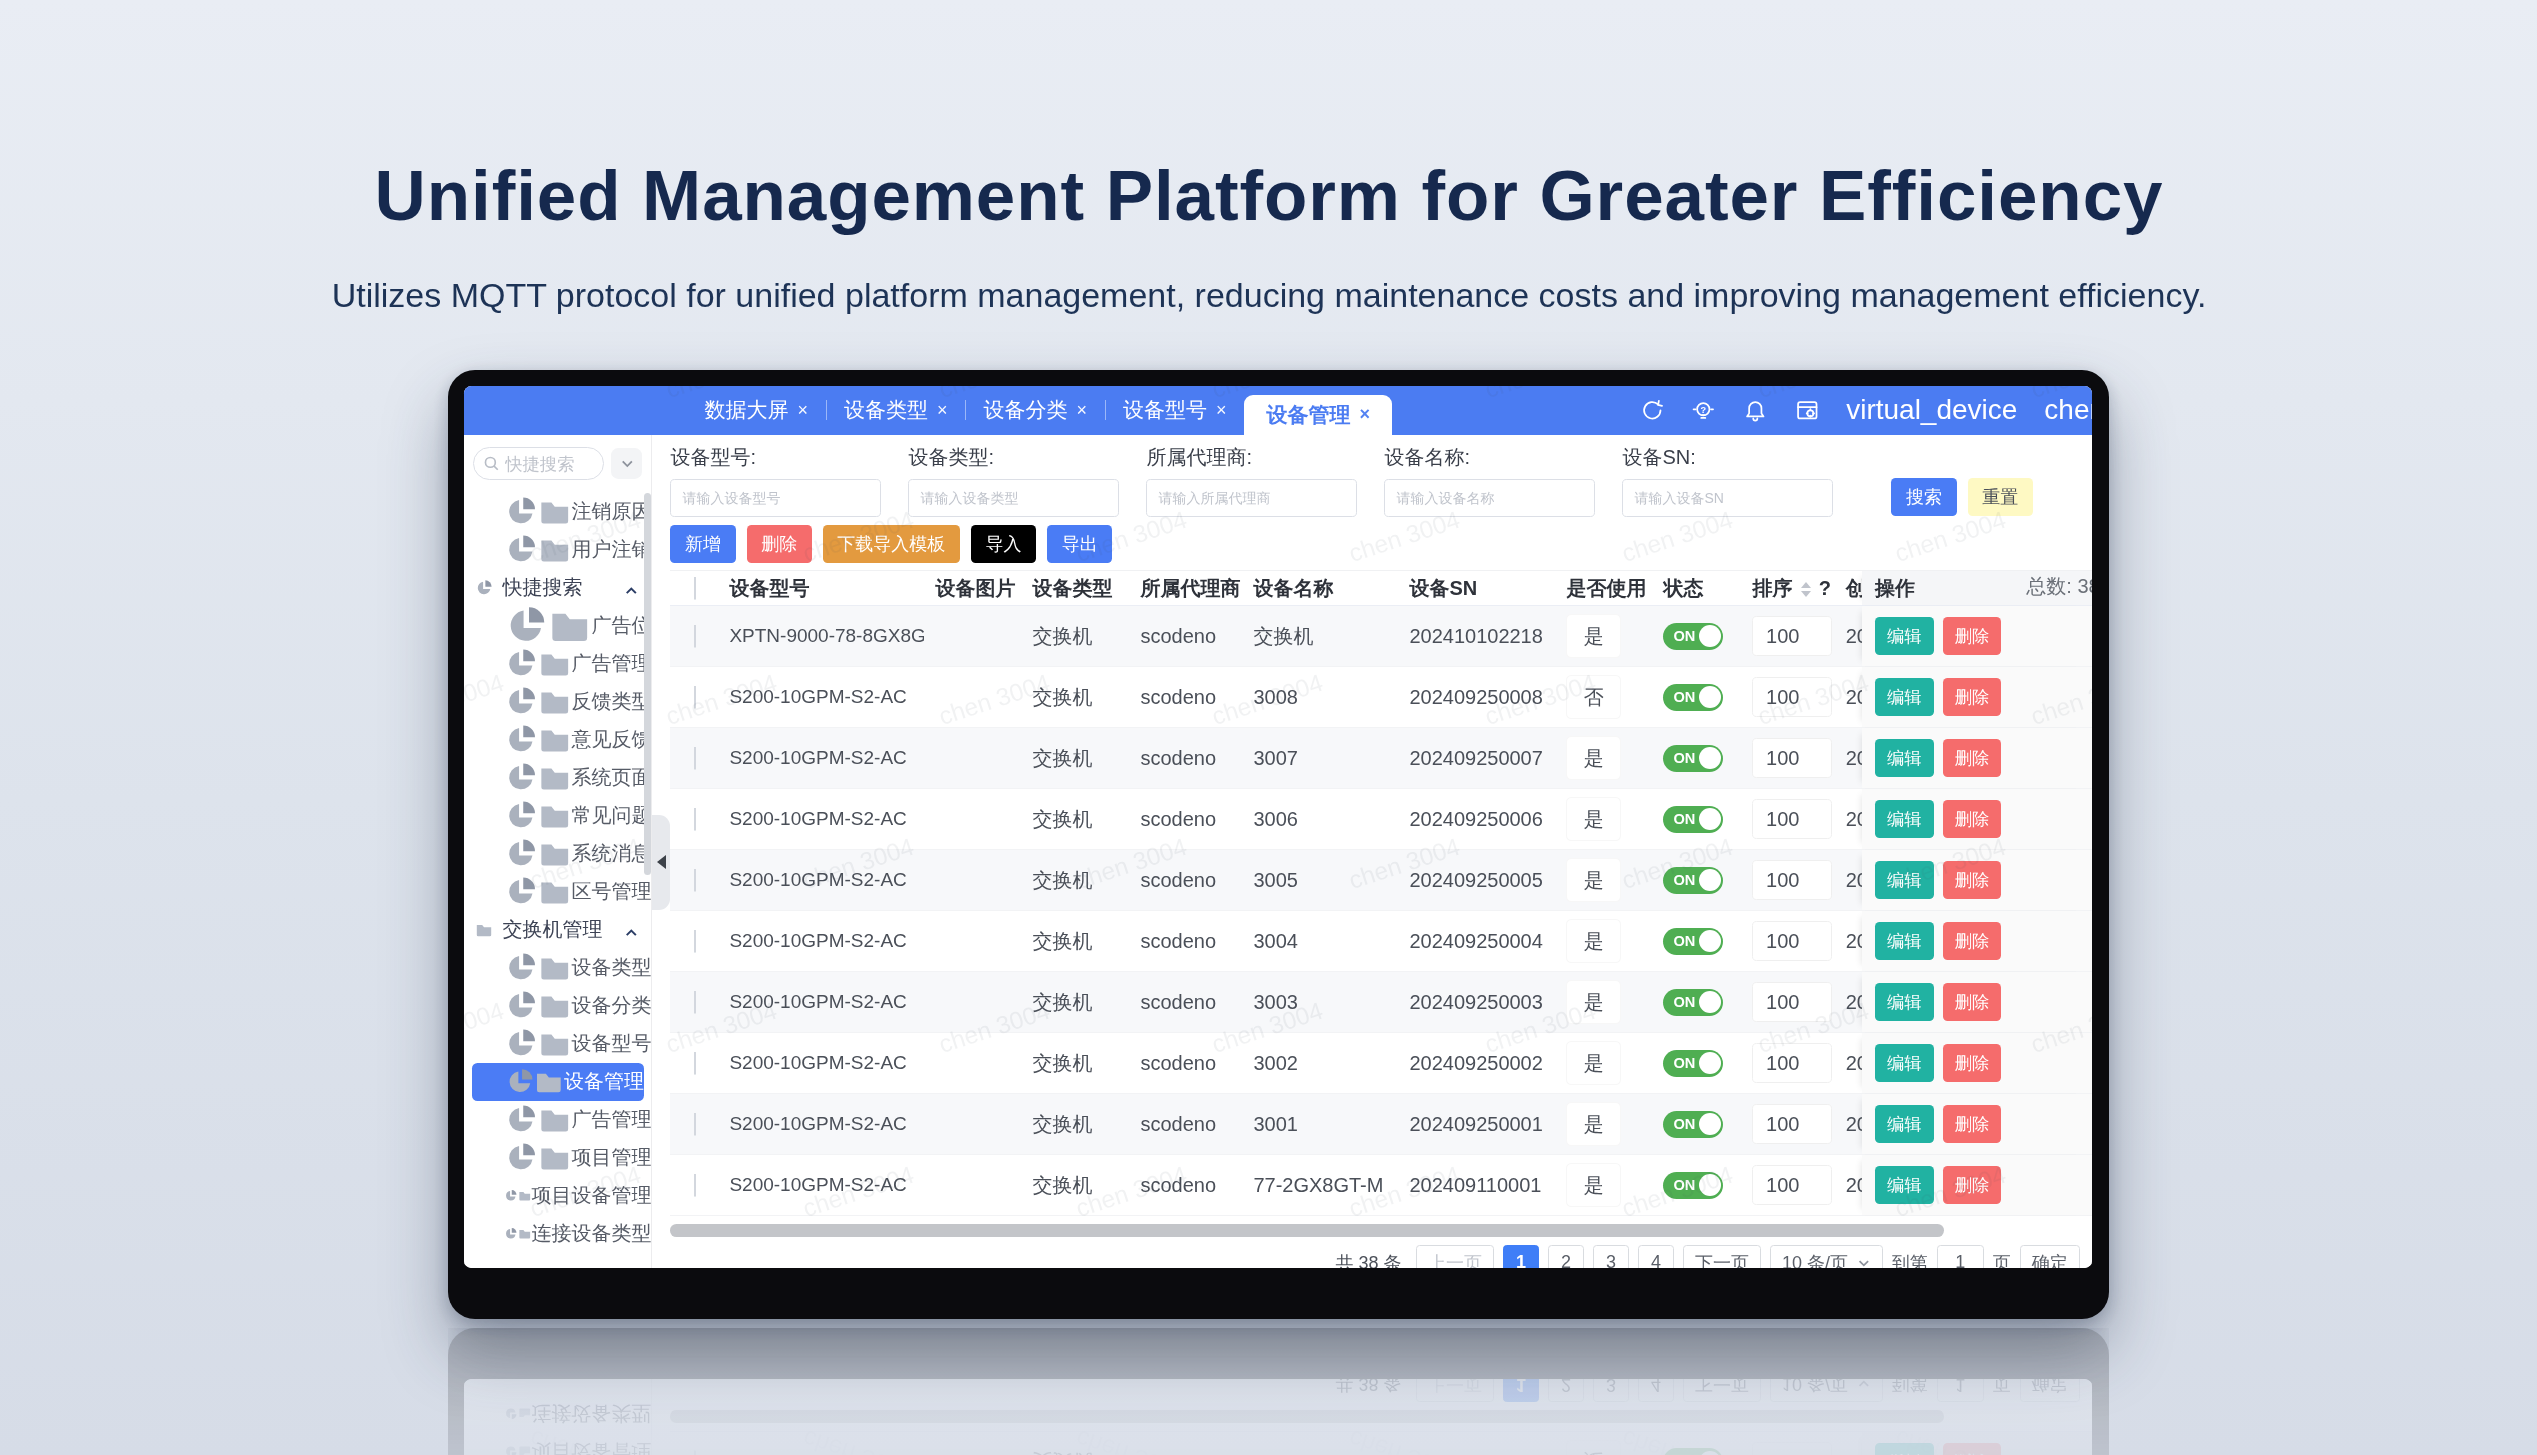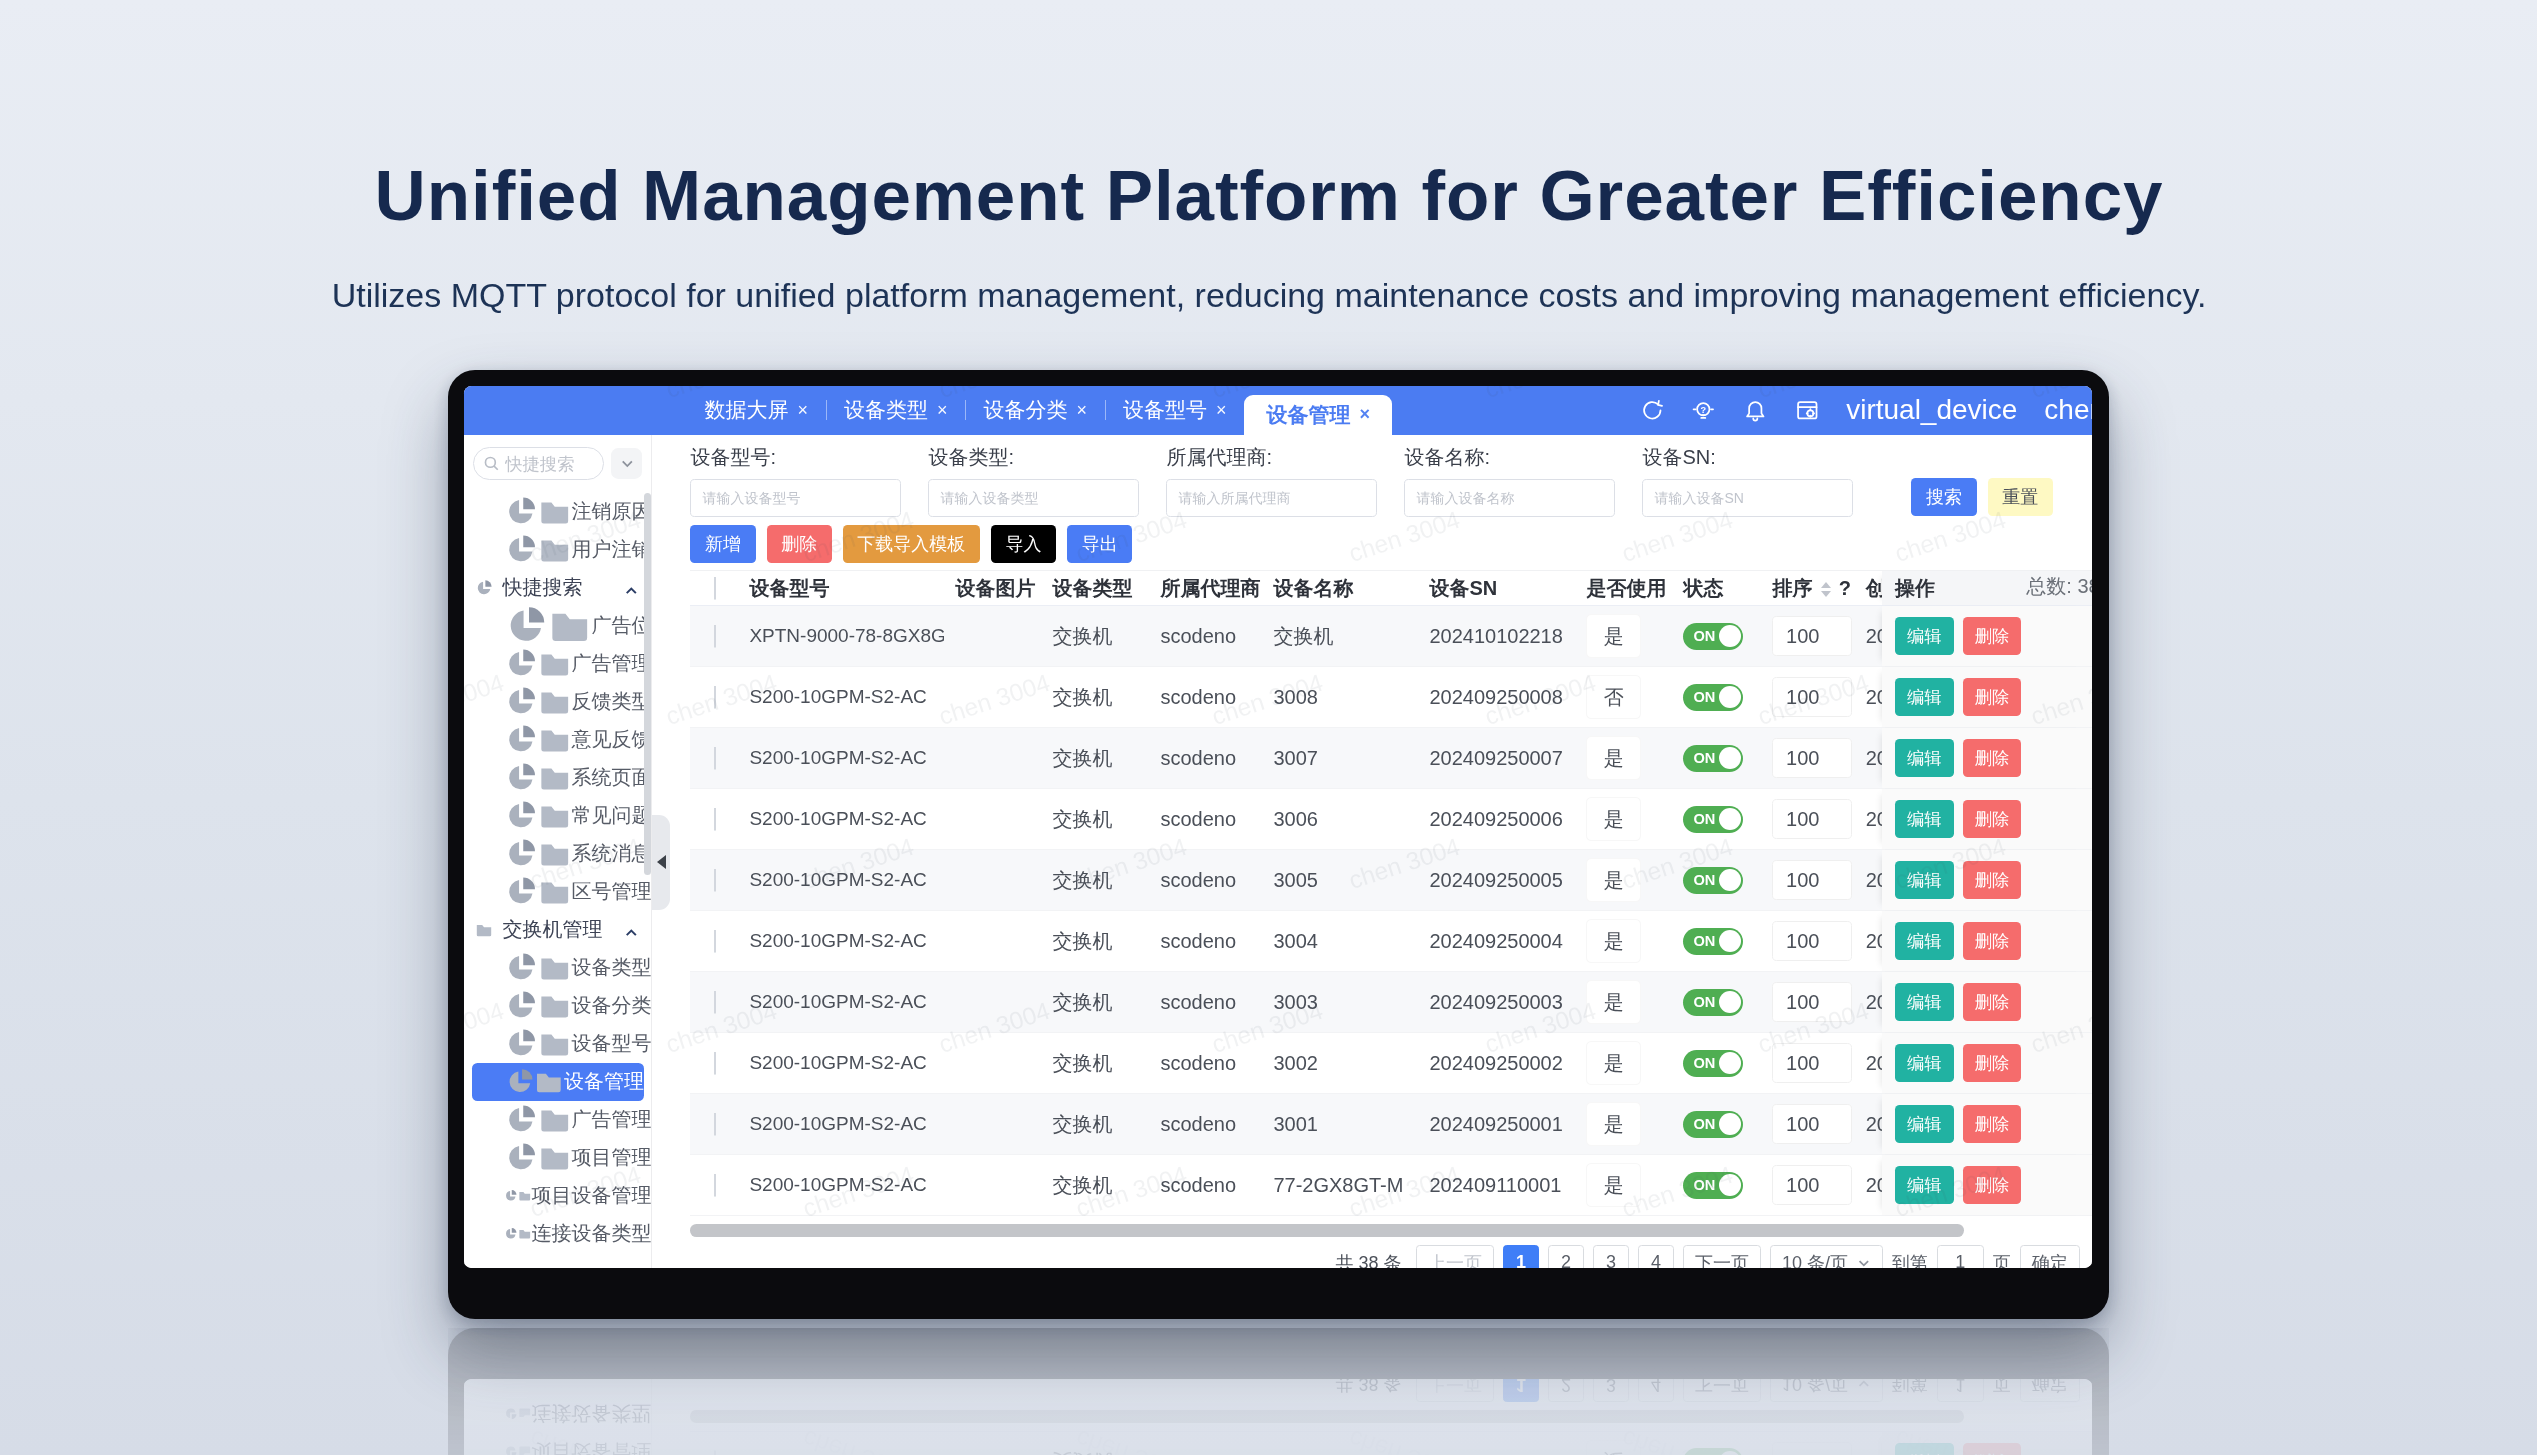--- a/index.html
+++ b/index.html
@@ -26,21 +26,21 @@
   .tabs{display:flex;align-items:center;height:100%;margin-left:222px;}
   .tab{display:flex;align-items:center;gap:9px;color:#fff;font-size:21px;padding:0 18px;height:100%;position:relative;cursor:pointer;}
   .tab:not(.active)+.tab:not(.active)::before{content:"";position:absolute;left:0;top:14.6px;bottom:14.6px;width:0.9px;background:rgba(255,255,255,.45);}
   .tab .tab-close{font-size:18px;opacity:.95;}
   .tab.active{background:#fff;color:#4b7cf2;align-self:flex-end;height:40px;border-radius:9px 9px 0 0;padding:0 22px;font-weight:700;}
   .hdr-right{position:absolute;right:-12.7px;top:0;height:100%;display:flex;align-items:center;gap:27px;color:#fff;}
   .hdr-icon{width:24.6px;height:24.6px;display:inline-flex;}
   .hdr-icon svg{width:100%;height:100%;stroke:#fff;fill:none;stroke-width:1.7;stroke-linecap:round;stroke-linejoin:round;}
   .hdr-user{font-size:28px;white-space:nowrap;}
   
-  .app-body{flex:1;display:flex;min-height:0;position:relative;gap:20px;}
+  .app-body{flex:1;display:flex;min-height:0;position:relative;}
   
   .sidebar{width:188px;flex:0 0 188px;background:#fff;border-right:0.9px solid #ececee;display:flex;flex-direction:column;position:relative;overflow:hidden;}
   .side-search{position:relative;z-index:2;background:#fff;padding:12.7px 9px 9px 9px;display:flex;gap:7.3px;align-items:center;}
   .search-pill{flex:1;height:33px;border:0.9px solid #dcdfe6;border-radius:16.4px;display:flex;align-items:center;gap:5.5px;padding:0 9px;}
   .search-pill svg{width:16.4px;height:16.4px;stroke:#b8bdc6;fill:none;stroke-width:2;}
   .search-ph{font-size:17.3px;color:#c0c4cc;white-space:nowrap;overflow:hidden;}
   .search-dd{width:31px;height:31px;border-radius:7.3px;background:#f3f4f6;display:flex;align-items:center;justify-content:center;flex:0 0 31px;}
   .search-dd svg{width:14.6px;height:14.6px;stroke:#8d929c;fill:none;stroke-width:2;}
   .menu{flex:1;position:relative;z-index:1;margin-top:-16.4px;overflow:hidden;}
   .m-item{height:38px;display:flex;align-items:center;font-size:20px;color:#565b66;padding-left:40px;position:relative;cursor:pointer;white-space:nowrap;}

